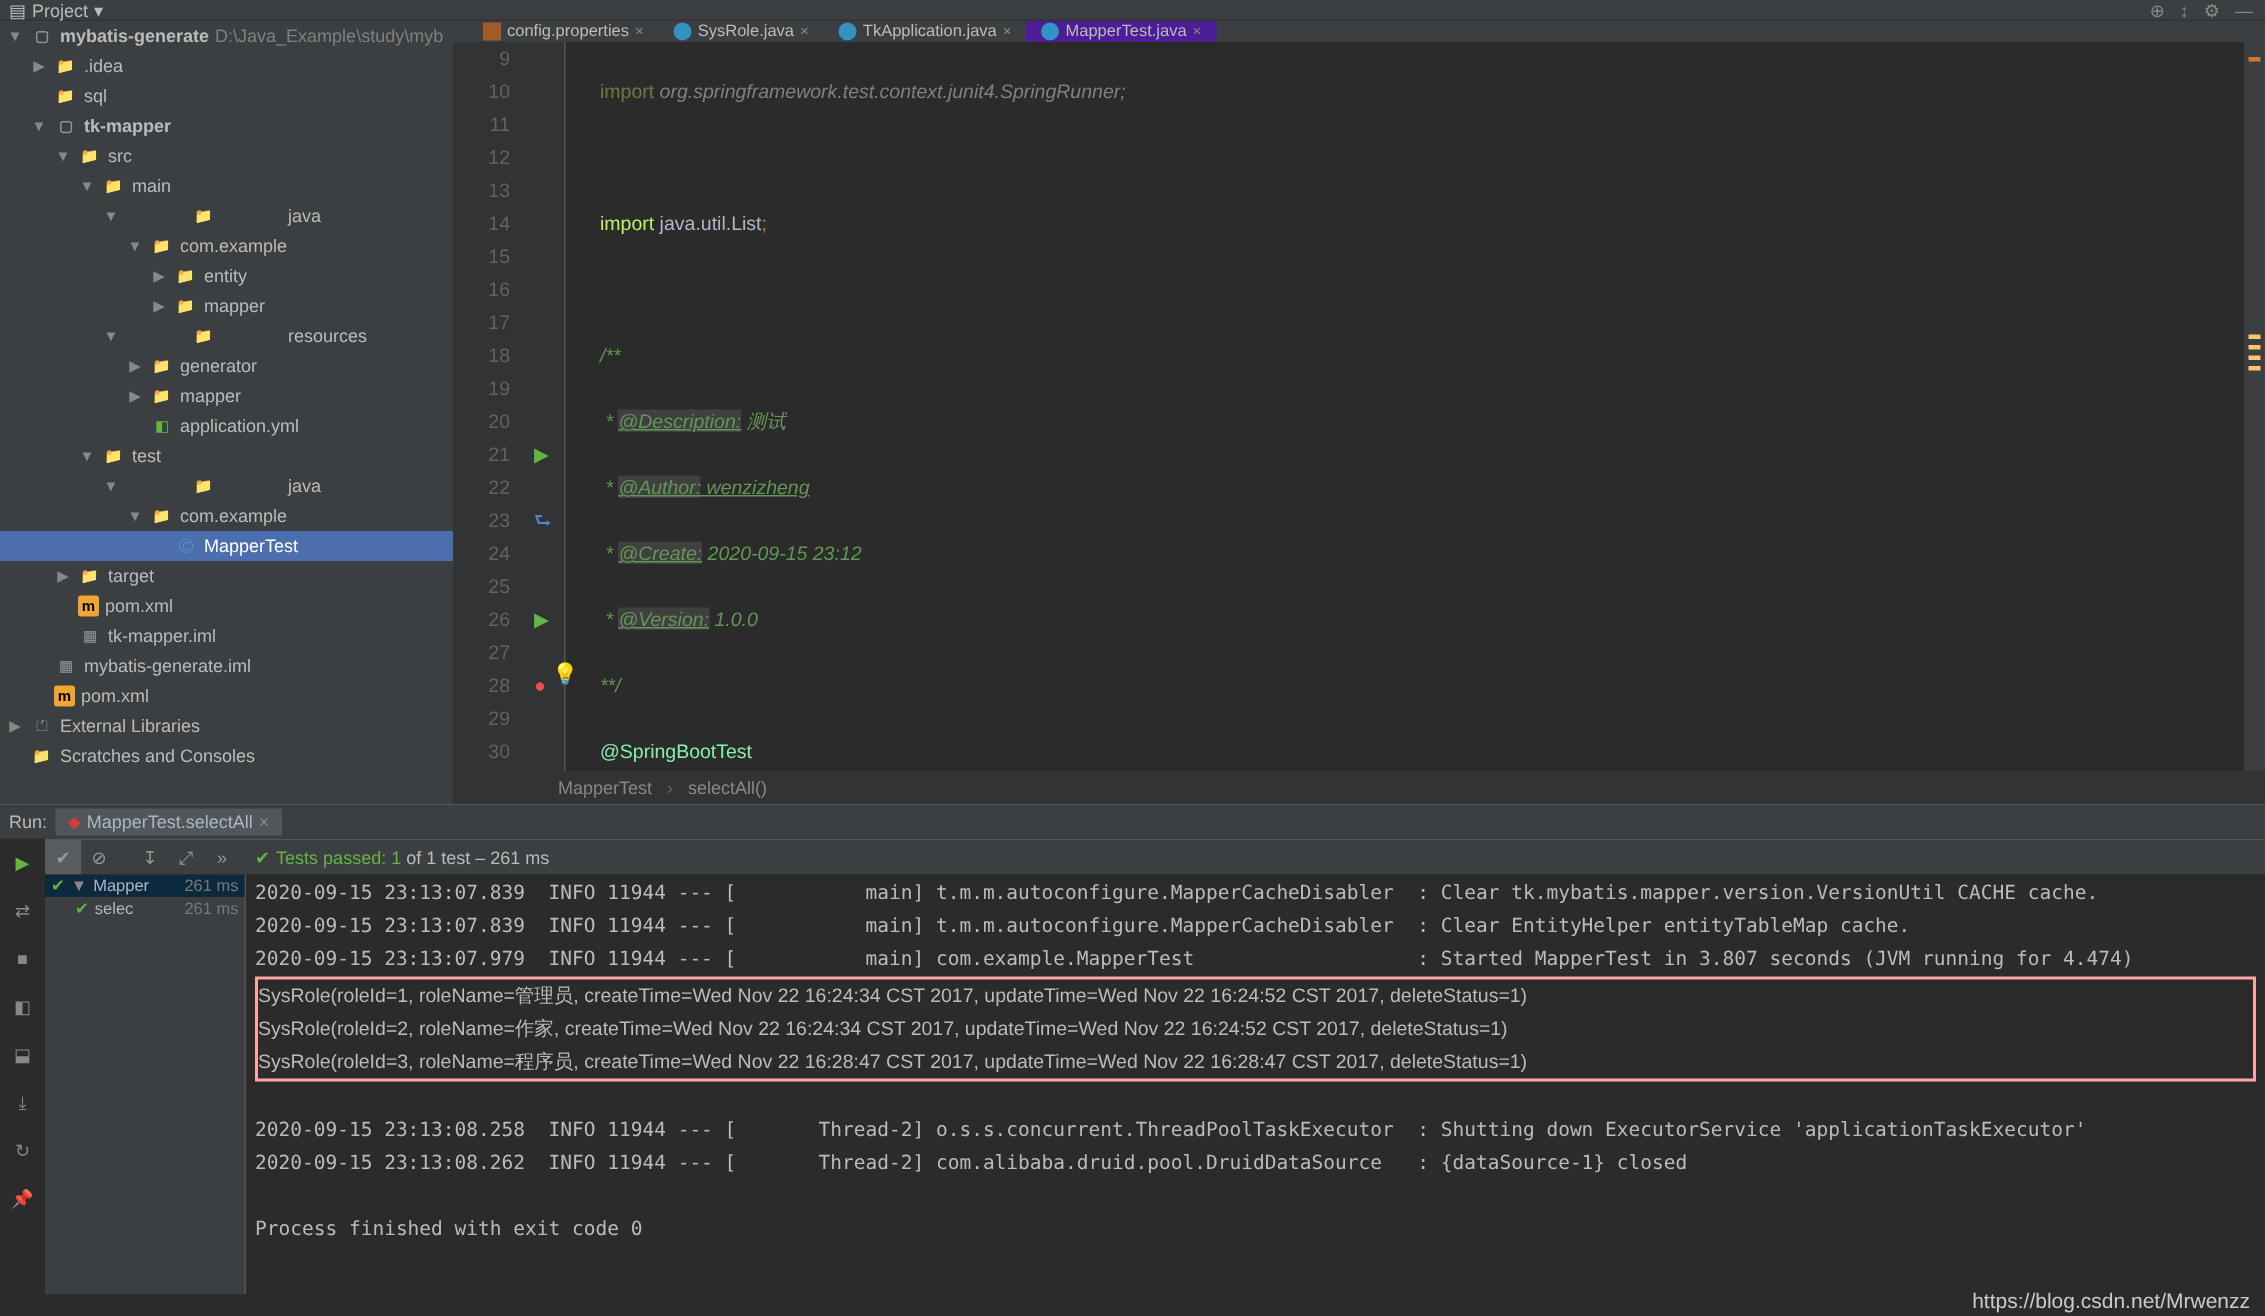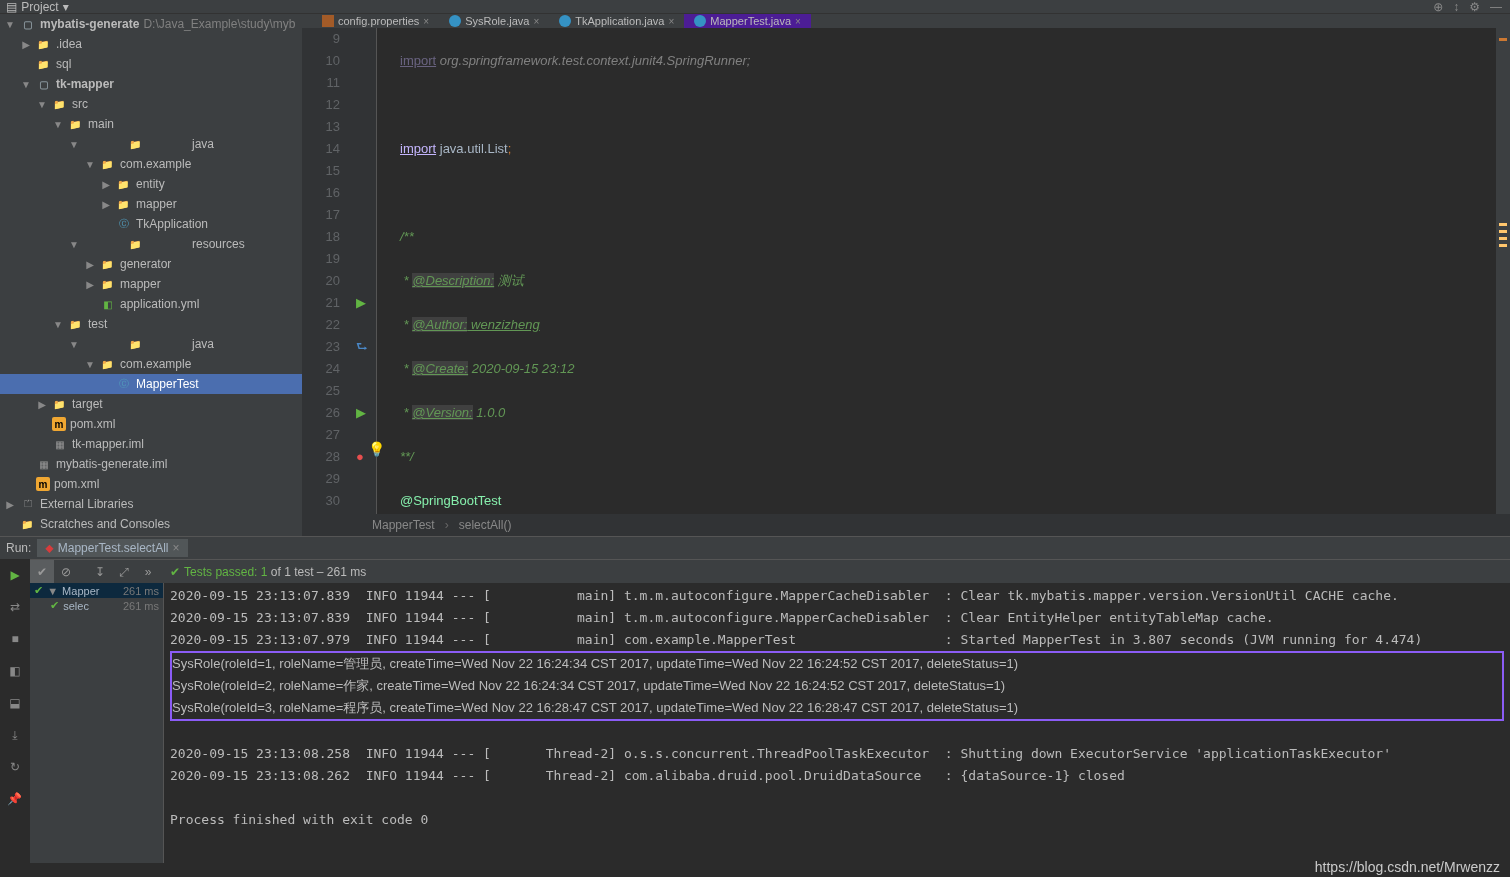--- a/index.html
+++ b/index.html
@@ -37,21 +37,21 @@
 .tab-ico { width:12px;height:12px;display:inline-block; }
 .tab-ico.prop{ background:#a35b28;} .tab-ico.java{ background:#3592c4; border-radius:50%;}
 
 .code { flex:1; display:flex; font-family:Consolas,monospace; font-size:13px; line-height:22px; overflow:hidden; position:relative;}
 .gutter { width:52px; background:#313335; text-align:right; padding-right:14px; color:#606366; position:relative;}
 .marks-col { width:22px; background:#313335; position:relative;}
 .mark { position:absolute; left:2px; width:16px; height:16px; }
 .code-lines { flex:1; padding-left:10px; white-space:pre; position:relative;}
 .ln { position:relative; }
 .fold-col { width:14px; background:#2b2b2b; border-left:1px solid #555;}
-.kw { color:#c4b5fd;text-decoration:underline; } .ann { color:#86efac; } .com { color:#808080; font-style:italic; }
+.kw { color:#bef264; } .ann { color:#86efac; } .com { color:#808080; font-style:italic; }
 .doc { color:#629755; font-style:italic; } .doctag{ color:#629755;font-style:italic;text-decoration:underline;}
 .hl-doc { background:#404040; } .pun{ color:#cc7832;}
 .breadcrumb { height:22px; padding-left:70px; display:flex; align-items:center; gap:10px; font-size:12px; color:#888; background:#313335;}
 .breadcrumb .sep{ color:#666;}
 .right-stripe { width:14px; background:#3c3f41; position:relative;}
 .right-stripe .rmark { position:absolute; right:3px; width:8px; height:3px;}
 
 .bulb { position:absolute; left:66px; top:410px; color:#ffc66d; font-size:14px;}
 
 .run-panel { height:327px; display:flex; flex-direction:column; border-top:1px solid #555;}
@@ -62,21 +62,21 @@
 .run-toolbar { height:24px; background:#3c3f41; display:flex; align-items:center; border-top:1px solid #555; }
 .run-side { width:30px;  display:flex; flex-direction:column; align-items:center; padding-top:4px; gap:8px;}
 .run-side span{ color:#888; cursor:pointer;}
 .run-body { flex:1; display:flex; overflow:hidden;}
 .test-tree { width:134px; background:#3c3f41; border-right:1px solid #555; font-size:11px;}
 .test-row { display:flex; align-items:center; padding:1px 4px; gap:4px;}
 .test-row.pass::before{content:"✔"; color:#62b543;}
 .test-row .dur{ margin-left:auto; color:#787878;}
 .test-row.selected { background:#0d293e; }
 .console { flex:1; background:#2b2b2b; font-family:'NSimSun',Consolas,monospace; font-size:13px; line-height:22px; padding:2px 6px; overflow:hidden; white-space:pre; color:#bbb;}
-.console .redbox { border:2px solid #8b5cf6; display:block; padding:0; margin:0;}
+.console .redbox { border:2px solid #fca5a5; display:block; padding:0; margin:0;}
 .status-pass { color:#62b543;}
 .tb-btn { width:24px; height:24px; display:flex;align-items:center;justify-content:center;color:#999;cursor:pointer;}
 .tb-btn.run{color:#62b543;}
 .sep-v { width:10px;}
 .status-text{ color:#bbb; padding-left:4px;}
 .watermark { position:absolute; right:10px; bottom:2px; color:#dcdcdc; font-size:14px; font-family:Arial; opacity:.9;}
 </style>
 </head>
 <body>
 
@@ -140,25 +140,20 @@
       </div>
     <div class="tree-row indent-6">
         <span class="arrow right"></span>
         <span class="ico folder"></span>
         <span>entity</span>
       </div>
     <div class="tree-row indent-6">
         <span class="arrow right"></span>
         <span class="ico folder"></span>
         <span>mapper</span>
-      </div>
-    <div class="tree-row indent-6">
-        <span class="arrow"></span>
-        <span class="ico java"></span>
-        <span>TkApplication</span>
       </div>
     <div class="tree-row indent-4">
         <span class="arrow down"></span>
         <span class="ico folder"></span>
         <span>resources</span>
       </div>
     <div class="tree-row indent-5">
         <span class="arrow right"></span>
         <span class="ico folder"></span>
         <span>generator</span>

